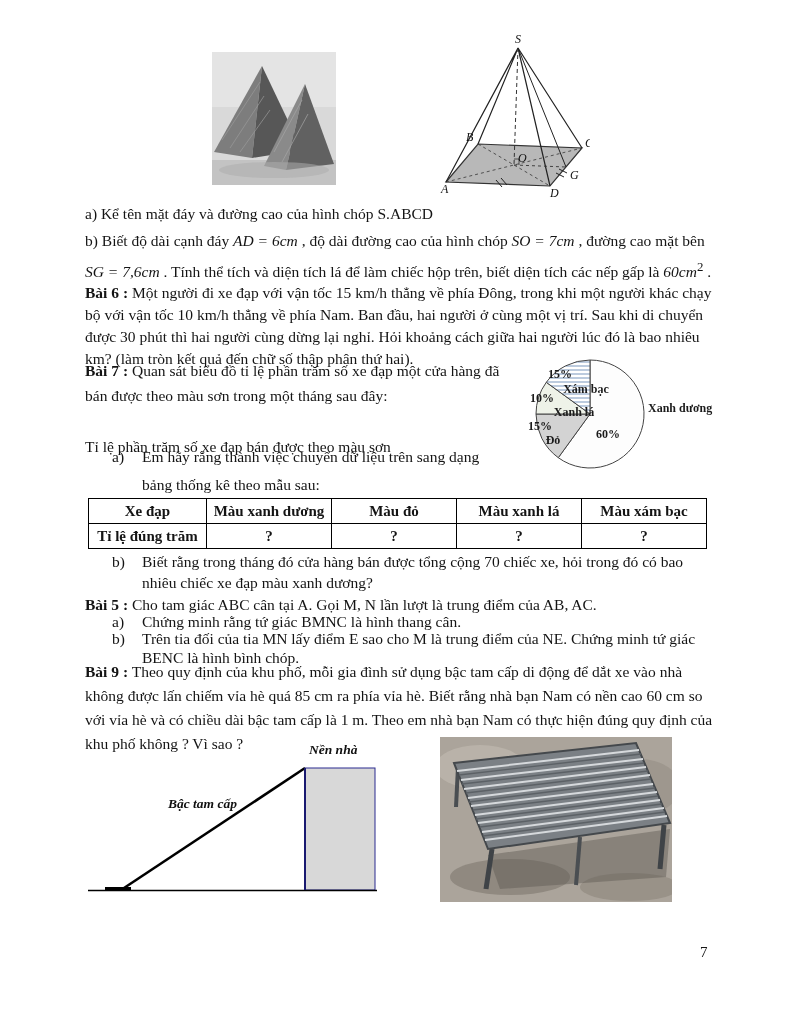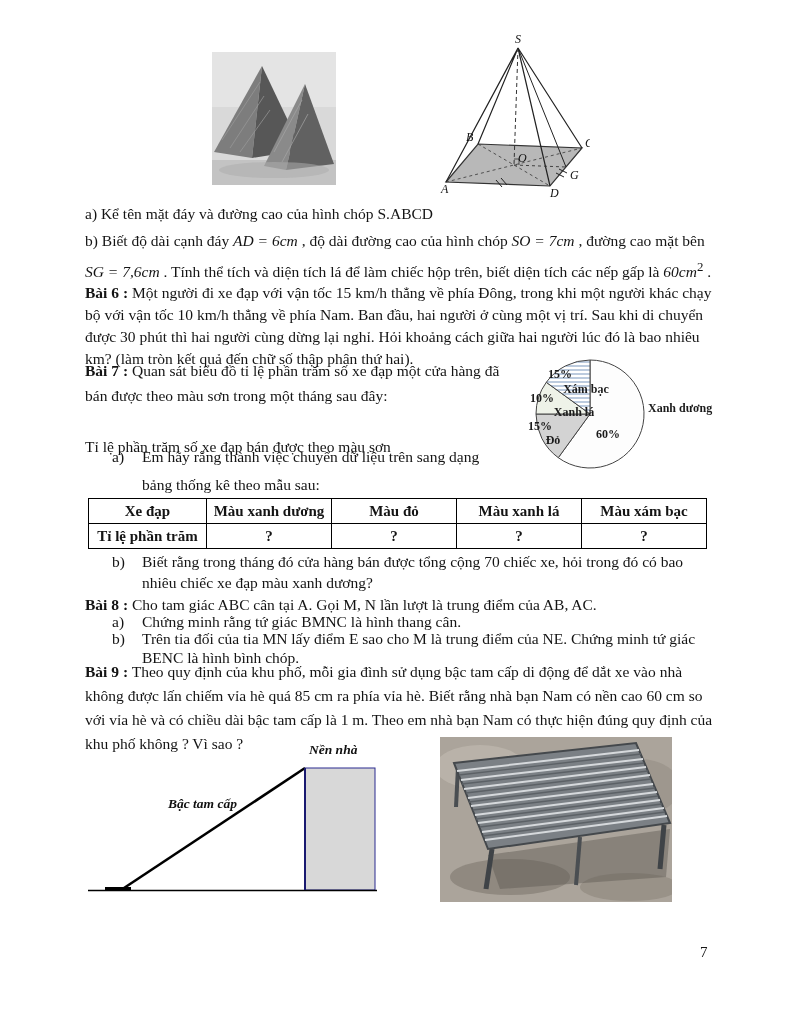--- a/index.html
+++ b/index.html
@@ -123,36 +123,36 @@
         </colgroup>
       <tbody>
           <tr>
         <td>Xe đạp</td>
         <td>Màu xanh dương</td>
         <td>Màu đỏ</td>
         <td>Màu xanh lá</td>
         <td>Màu xám bạc</td>
       </tr>
       <tr>
-        <td>Tỉ lệ phần trăm</td>
+        <td>Tỉ lệ đúng trăm</td>
         <td>?</td>
         <td>?</td>
         <td>?</td>
         <td>?</td>
       </tr>
     </tbody>
       </table>
   </div>
 
   <div class="abs list-item" style="left:112px;top:552px;width:600px;line-height:1.35;">
     <span class="li-label">b)</span>
     <span class="li-text">Biết rằng trong tháng đó cửa hàng bán được tổng cộng 70 chiếc xe, hỏi trong đó có bao nhiêu chiếc xe đạp màu xanh dương?</span>
   </div>
 
-  <p class="abs" style="left:85px;top:594px;width:632px;"><b>Bài 8 :</b><span> Cho tam giác ABC cân tại A. Gọi M, N lần lượt là trung điểm của AB, AC.</span></p>
+  <p class="abs" style="left:85px;top:594px;width:632px;"><b>Bài 5 :</b><span> Cho tam giác ABC cân tại A. Gọi M, N lần lượt là trung điểm của AB, AC.</span></p>
 
   <div class="abs list-item compact" style="left:112px;top:612px;width:600px;">
     <span class="li-label">a)</span>
     <span class="li-text">Chứng minh rằng tứ giác BMNC là hình thang cân.</span>
   </div>
   <div class="abs list-item compact" style="left:112px;top:629px;width:602px;">
     <span class="li-label">b)</span>
     <span class="li-text">Trên tia đối của tia MN lấy điểm E sao cho M là trung điểm của NE. Chứng minh tứ giác BENC là hình bình chóp.</span>
   </div>
 

